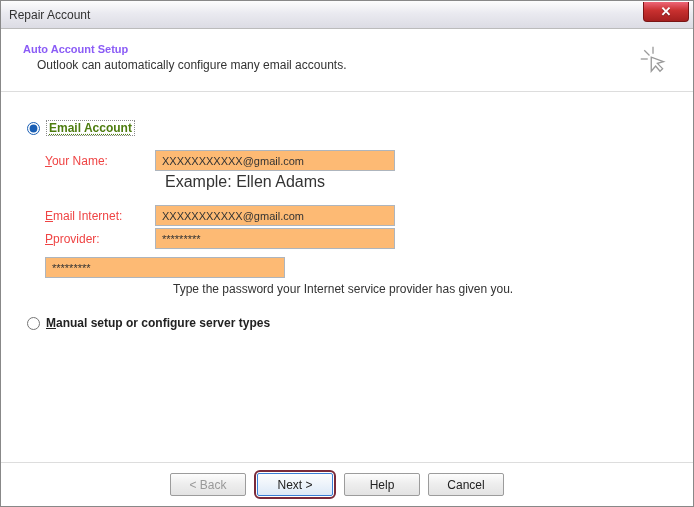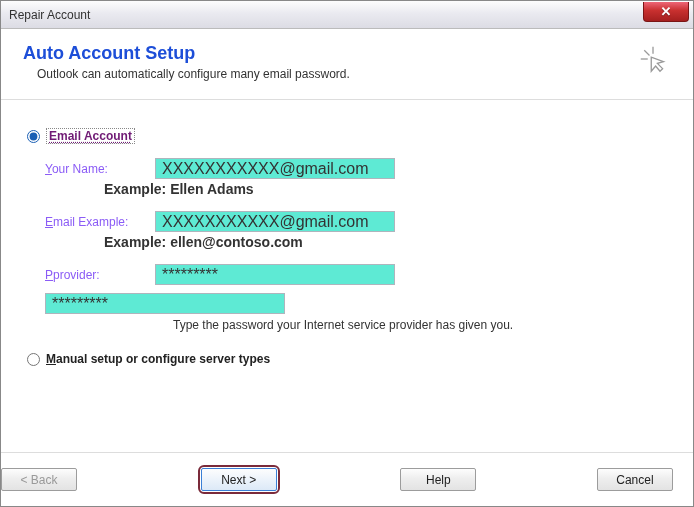--- a/index.html
+++ b/index.html
@@ -48,23 +48,23 @@
   .header {
     padding: 14px 22px 18px 22px;
     border-bottom: 1px solid #ddd;
     position: relative;
     display: flex;
     justify-content: space-between;
     align-items: flex-start;
   }
   .header-text h1 {
     margin: 0 0 3px 0;
-    font-size: 18px;
-    font-weight: bold;
-    color: #1d4ed8;
+    font-size: 11px;
+    font-weight: bold;
+    color: #8b5cf6;
   }
   .header-text p {
     margin: 0;
     padding-left: 14px;
     font-size: 12px;
     color: #333;
   }
   .cursor-icon {
     width: 28px;
     height: 28px;
@@ -80,55 +80,54 @@
     align-items: center;
     margin-bottom: 14px;
   }
   .radio-row input[type=radio] {
     margin: 0 6px 0 0;
     accent-color: #1a5fb4;
   }
   .radio-label {
     font-weight: bold;
     font-size: 12px;
-    color: #701a75;
+    color: #4d7c0f;
     text-decoration: underline dotted;
     text-underline-offset: 2px;
     border: 1px dotted #888;
     padding: 0 2px;
   }
   .form-grid {
     margin-left: 18px;
     margin-bottom: 20px;
   }
   .form-row {
     display: flex;
     align-items: center;
     margin-bottom: 2px;
   }
   .form-label {
     width: 110px;
-    color: #8b5cf6;
+    color: #ef4444;
   }
   .form-label span.ul { text-decoration: underline; }
   .form-input {
     width: 240px;
     height: 21px;
     border: 1px solid #aeb5bd;
     padding: 0 6px;
+    font-size: 11px;
+    font-family: inherit;
+    color: #333;
+    background: #fdba74;
+  }
+  .example-row {
+    margin: 1px 0 14px 120px;
+    color: #333;
     font-size: 16px;
-    font-family: inherit;
-    color: #333;
-    background: #5eead4;
-  }
-  .example-row {
-    margin: 1px 0 14px 59px;
-    color: #333;
-    font-size: 14px;
-    font-weight: bold;
   }
   .hint-row {
     margin: 4px 0 0 128px;
     color: #333;
     font-size: 12px;
   }
   .section-gap { height: 6px; }
   .manual-row {
     display: flex;
     align-items: center;
@@ -140,24 +139,24 @@
   .manual-label {
     font-weight: bold;
     color: #222;
   }
   .manual-label span.ul { text-decoration: underline; }
   .footer {
     position: absolute;
     left: 1px;
     right: 1px;
     bottom: 1px;
-    height: 54px;
+    height: 44px;
     border-top: 1px solid #ddd;
     display: flex;
-    justify-content: space-between;
+    justify-content: center;
     align-items: center;
     gap: 8px;
     padding-right: 20px;
     background: #fff;
   }
   .btn {
     min-width: 76px;
     height: 23px;
     border: 1px solid #9c9c9c;
     background: linear-gradient(to bottom, #fdfdfd, #eee 45%, #e3e3e3);
@@ -189,21 +188,21 @@
 <div class="titlebar">
   <span class="titlebar-title">Repair Account</span>
   <div class="close-btn">
     <span>✕</span>
   </div>
 </div>
 
 <div class="header">
   <div class="header-text">
     <h1>Auto Account Setup</h1>
-    <p>Outlook can automatically configure many email password.</p>
+    <p>Outlook can automatically configure many email accounts.</p>
   </div>
   <div class="cursor-icon">
     <svg viewBox="0 0 32 32">
       <line x1="16" y1="2" x2="16" y2="10"></line>
       <line x1="2" y1="16" x2="10" y2="16"></line>
       <line x1="6" y1="6" x2="12" y2="12"></line>
       <path d="M14 14 L14 30 L19 24 L24 30 L27 27 L21 21 L28 19 Z"></path>
     </svg>
   </div>
 </div>
@@ -217,24 +216,23 @@
 
   <div class="form-grid">
 
     <div class="form-row">
       <div class="form-label"><span class="ul">Y</span><span>our Name:</span></div>
       <input class="form-input" type="text" value="XXXXXXXXXXX@gmail.com" style="">
     </div>
     <div class="example-row">Example: Ellen Adams</div>
 
     <div class="form-row">
-      <div class="form-label"><span class="ul">E</span><span>mail Example:</span></div>
+      <div class="form-label"><span class="ul">E</span><span>mail Internet:</span></div>
       <input class="form-input" type="text" value="XXXXXXXXXXX@gmail.com" style="">
     </div>
-    <div class="example-row">Example: ellen@contoso.com</div>
 
     <div class="form-row">
       <div class="form-label"><span class="ul">P</span><span>provider:</span></div>
       <input class="form-input" type="text" value="*********" style="">
     </div>
     <div class="section-gap"></div>
     <div class="form-row">
       <input class="form-input" type="text" value="*********" style="">
     </div>
     <div class="hint-row">Type the password your Internet service provider has given you.</div>

